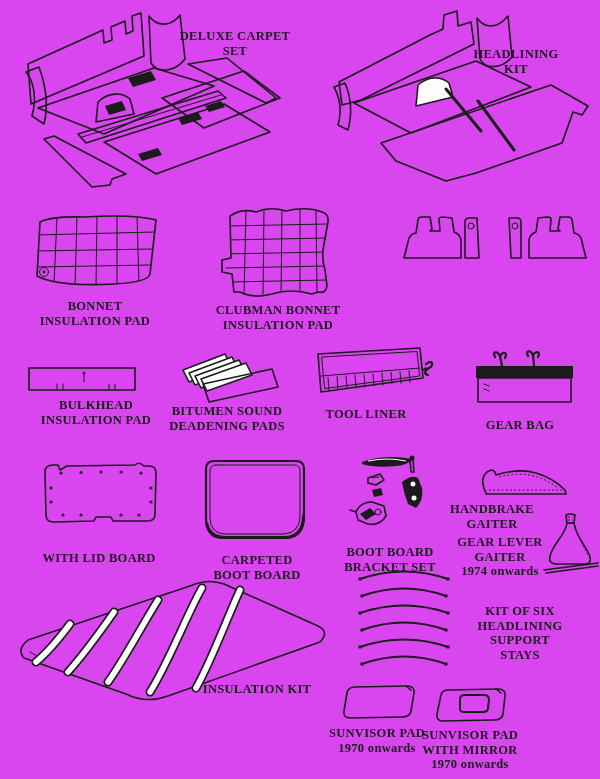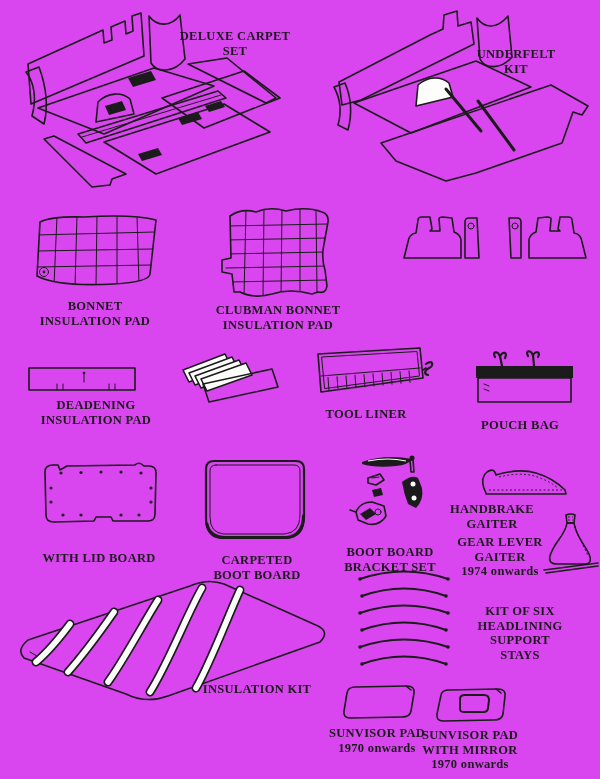--- a/index.html
+++ b/index.html
@@ -57,21 +57,21 @@
       <path class="ink" fill="url(#felt)" d="M29,101 L151,59 L206,85 L86,131 Z"></path>
       <path class="ink wht" d="M93,83 C103,74 116,74 124,81 L128,95 L91,104 Z"></path>
       <path class="ink" fill="url(#felt)" d="M56,141 L226,83 L263,104 L257,113 L248,110 L237,141 L151,171 L121,179 L71,159 Z"></path>
       <path class="seam" d="M121,87 L156,129"></path>
       <path class="seam" d="M153,99 L189,148"></path>
       <path class="ink" fill="url(#felt)" d="M14,80 L105,33 L118,27 L119,13 L132,9 L133,24 L146,20 L149,42 L36,98 L17,103 Z"></path>
       <path class="ink" fill="url(#felt)" d="M152,16 C160,27 172,27 183,14 L187,55 C176,68 160,67 155,57 Z"></path>
       <path class="ink" fill="url(#felt)" d="M9,85 C15,96 17,109 13,123 L23,128 C28,109 26,95 20,81 Z"></path>
     </svg>
   </div>
-  <div class="lbl" style="left:516px;top:47px">UNDERFELT
+  <div class="lbl" style="left:516px;top:47px">HEADLINING
 KIT</div>
 
   <div class="fig" style="left:22px;top:210px;width:150px;height:88px">
     <svg width="150" height="88" viewBox="0 0 150 88">
       <defs>
           <clipPath id="bp">
             <path d="M18,12 Q30,6 62,7 Q112,4 134,10 L128,64 Q127,72 92,74 Q36,77 15,66 Z"></path>
           </clipPath>
         </defs>
       <g class="thin" clip-path="url(#bp)">
@@ -114,39 +114,41 @@
     </svg>
   </div>
 
   <div class="fig" style="left:27px;top:366px;width:110px;height:26px">
     <svg width="110" height="26" viewBox="0 0 110 26">
       <path class="ink" d="M2,2 L108,2 L108,24 L2,24 Z"></path>
       <path class="thin" d="M30,18 L30,24 M36,18 L36,24 M57,8 L57,16 M82,18 L82,24 M88,18 L88,24"></path>
       <circle class="blk" cx="57" cy="7" r="1.3"></circle>
     </svg>
   </div>
-  <div class="lbl" style="left:96px;top:398px">DEADENING
+  <div class="lbl" style="left:96px;top:398px">BULKHEAD
 INSULATION PAD</div>
 
   <div class="fig" style="left:175px;top:348px;width:112px;height:54px">
     <svg width="112" height="54" viewBox="0 0 112 54">
       <defs>
         <pattern id="sp" width="7" height="7" patternUnits="userSpaceOnUse">
           <rect width="7" height="7" fill="#fdfdfb"></rect>
           <circle cx="2" cy="2" r="0.6" fill="#1b1b1b"></circle>
             <circle cx="5" cy="5" r="0.5" fill="#1b1b1b"></circle>
         </pattern>
       </defs>
       <path class="ink wht" d="M8,22 L50,6 L56,18 L14,34 Z"></path>
       <path class="ink wht" d="M14,25 L57,9 L63,21 L20,37 Z"></path>
       <path class="ink wht" d="M20,28 L64,12 L70,24 L26,40 Z"></path>
       <path class="ink wht" d="M26,31 L71,15 L77,27 L32,43 Z"></path>
       <path class="ink" fill="url(#sp)" d="M28,36 L97,21 L103,39 L34,54 Z"></path>
     </svg>
   </div>
+  <div class="lbl" style="left:227px;top:404px">BITUMEN SOUND
+DEADENING PADS</div>
 
   <div class="fig" style="left:314px;top:346px;width:122px;height:52px">
     <svg width="122" height="52" viewBox="0 0 122 52">
       <path class="ink" d="M4,8 L106,2 L109,32 L7,46 Z"></path>
       <path class="thin" d="M8,11 L103,5.5 L105.5,30 L11,42.5 Z"></path>
       <path class="thin" d="M7,30 L106,22"></path>
       <path class="thin" d="M14,31.5 L15,44.5 M23,30.8 L24,43.6 M32,30 L33,42.7 M41,29.3 L42,41.8 M50,28.6 L51,40.9 M59,27.9 L60,40 M68,27.2 L69,39.1 M77,26.4 L78,38.2 M86,25.7 L87,37.3 M95,25 L96,36.4"></path>
       <path class="ink" d="M109,24 L112,22"></path>
       <path class="ink" style="stroke-width:2.2" d="M112,18 C118,13 121,19 115,22 C110,25 110,28 114,29"></path>
     </svg>
@@ -161,21 +163,21 @@
         <path d="M30,18 L28,8"></path>
         <path d="M28,8 C25,2 20,4 23,9"></path>
         <path d="M28,8 C31,3 36,4 33,10"></path>
         <path d="M62,18 L61,7"></path>
         <path d="M61,7 C58,1 53,3 56,8"></path>
         <path d="M61,7 C64,2 69,4 66,9"></path>
       </g>
       <path class="thin" d="M12,36 l5,2 M12,41 l5,2"></path>
     </svg>
   </div>
-  <div class="lbl" style="left:520px;top:418px">POUCH BAG</div>
+  <div class="lbl" style="left:520px;top:418px">GEAR BAG</div>
 
   <div class="fig" style="left:35px;top:460px;width:134px;height:74px">
     <svg width="134" height="74" viewBox="0 0 134 74">
       <path class="ink" d="M10,12 Q10,5 18,5 L23,5 L25,10 L32,6 L100,5 Q104,1 109,6 L114,6 Q121,6 121,13 L120,54 Q120,61 113,61 L78,61 L76,57 L61,57 L59,61 L19,62 Q11,62 11,55 Z"></path>
       <g class="blk">
         <circle cx="26" cy="13" r="1.6"></circle>
           <circle cx="46" cy="12.5" r="1.6"></circle>
           <circle cx="66" cy="12" r="1.6"></circle>
         <circle cx="86" cy="12" r="1.6"></circle>
           <circle cx="106" cy="13" r="1.6"></circle>

